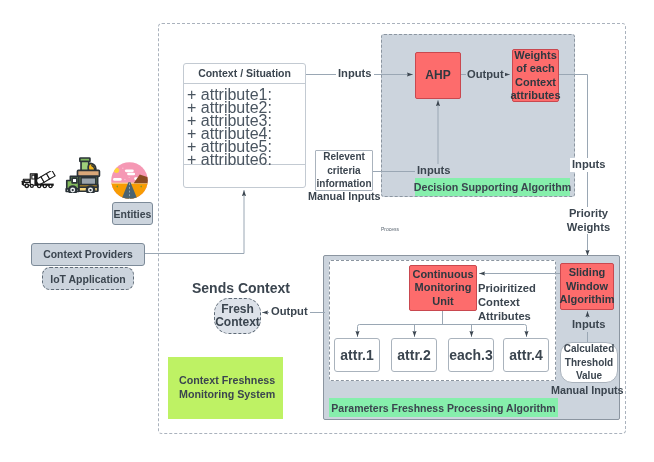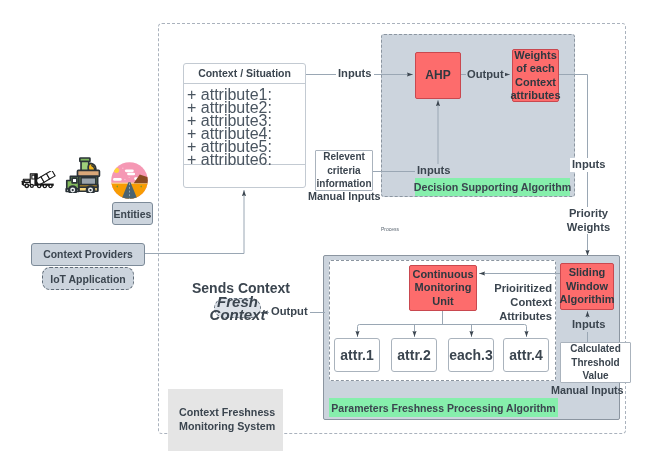--- a/index.html
+++ b/index.html
@@ -38,21 +38,21 @@
   .class-title{height:19px;line-height:19px;text-align:center;font-weight:bold;
       font-size:10.5px;border-bottom:1px solid #c3cad2;color:#3b454f;}
   .class-body{padding:5px 0 0 3px;border-bottom:1px solid #c3cad2;height:81px;box-sizing:border-box;}
   .class-body div{font-size:16px;line-height:12.9px;color:#4a5560;}
   .class-foot{height:22px;}
 
   
   .plain-box{background:#fff;border:1px solid #aab3bd;border-radius:1px;
       font-weight:bold;font-size:10px;line-height:13.5px;color:#3b454f;}
   #criteria-box{left:315px;top:150px;width:58px;height:41px;}
-  #threshold-box{left:560px;top:342px;width:71px;height:41px;}
+  #threshold-box{left:560px;top:342px;width:58px;height:41px;border-radius:12px;}
 
   .cap{font-weight:bold;font-size:10.8px;color:#3b454f;white-space:nowrap;}
   #criteria-cap{left:308px;top:190px;}
   #threshold-cap{left:551px;top:384px;}
 
   
   .group-gray{left:381px;top:34px;width:194px;height:163px;background:#ccd4dd;
       border:1px dashed #8b95a0;border-radius:3px;z-index:1;}
   .group-gray2{left:323px;top:255px;width:297px;height:165px;background:#ccd4dd;
       border:1px solid #8b95a0;border-radius:2px;z-index:1;}
@@ -65,39 +65,39 @@
       font-weight:bold;color:#2f3840;font-size:11px;line-height:13.5px;}
   #ahp-box{left:415px;top:52px;width:46px;height:47px;font-size:12px;justify-content:center;}
   #weights-box{left:512px;top:49px;width:47px;height:53px;}
   #cmu-box{left:409px;top:265px;width:68px;height:46px;}
   #sliding-box{left:560px;top:263px;width:54px;height:47px;}
 
   
   .box-yellow{background:#86efac;font-weight:bold;font-size:11px;color:#3b454f;white-space:nowrap;}
   #dsa-title{left:415px;top:178px;width:155px;height:18px;font-size:10.7px;}
   #pfp-title{left:329px;top:398px;width:229px;height:19px;font-size:10.5px;}
-  .box-yellow-big{background:#e5e5e5;margin-top:32px;}
+  .box-yellow-big{background:#bef264;}
   #system-box{left:168px;top:357px;width:115px;height:62px;
       display:flex;flex-direction:column;justify-content:center;padding-left:11px;
       font-weight:bold;font-size:10.7px;line-height:13.8px;color:#3b454f;box-sizing:border-box;white-space:nowrap;}
 
   
-  .lbl-center{text-align:right;font-weight:bold;font-size:11.2px;line-height:13.8px;color:#3b454f;}
+  .lbl-center{text-align:left;font-weight:bold;font-size:11.2px;line-height:13.8px;color:#3b454f;}
   #prioritized-lbl{left:478px;top:282px;width:74px;}
 
   .attr-box{background:#fff;border:1px solid #aab3bd;border-radius:3px;
       font-weight:bold;font-size:14px;color:#3b454f;width:46px;height:34px;top:338px;}
   #attr1{left:334px;}
   #attr2{left:391px;}
   #attr3{left:448px;}
   #attr4{left:503px;}
 
   .ellipse-dashed{background:#dde2e9;border:1px dashed #5f6b77;border-radius:15px;
       font-weight:bold;font-size:11px;line-height:13.5px;color:#3b454f;text-align:center;}
-  #fresh-ctx{left:214px;top:298px;width:47px;height:20px;font-size:15px;line-height:13.5px;font-style:italic;}
+  #fresh-ctx{left:214px;top:298px;width:47px;height:36px;font-size:12px;line-height:13.5px;}
 
   .elbl{font-weight:bold;font-size:11.2px;color:#3b454f;white-space:nowrap;line-height:13.5px;z-index:6;}
   #lbl-sends{left:191px;top:247px;background:#fff;padding:0 1px;font-size:14px;margin-top:35px;}
   #lbl-inputs-top{left:336px;top:67px;background:#fff;padding:0 2px;}
   #lbl-output-top{left:466px;top:68px;background:#ccd4dd;padding:0 1px;}
   #lbl-inputs-crit{left:415px;top:164px;background:#ccd4dd;padding:0 2px;}
   #lbl-inputs-right{left:570px;top:158px;background:#fff;padding:0 2px;}
   #lbl-pw{left:565px;top:207px;text-align:center;width:47px;background:#fff;}
   #lbl-inputs-thr{left:570px;top:318px;background:#ccd4dd;padding:0 2px;}
   #lbl-output-fresh{left:269px;top:305px;background:#fff;padding:0 2px;}

